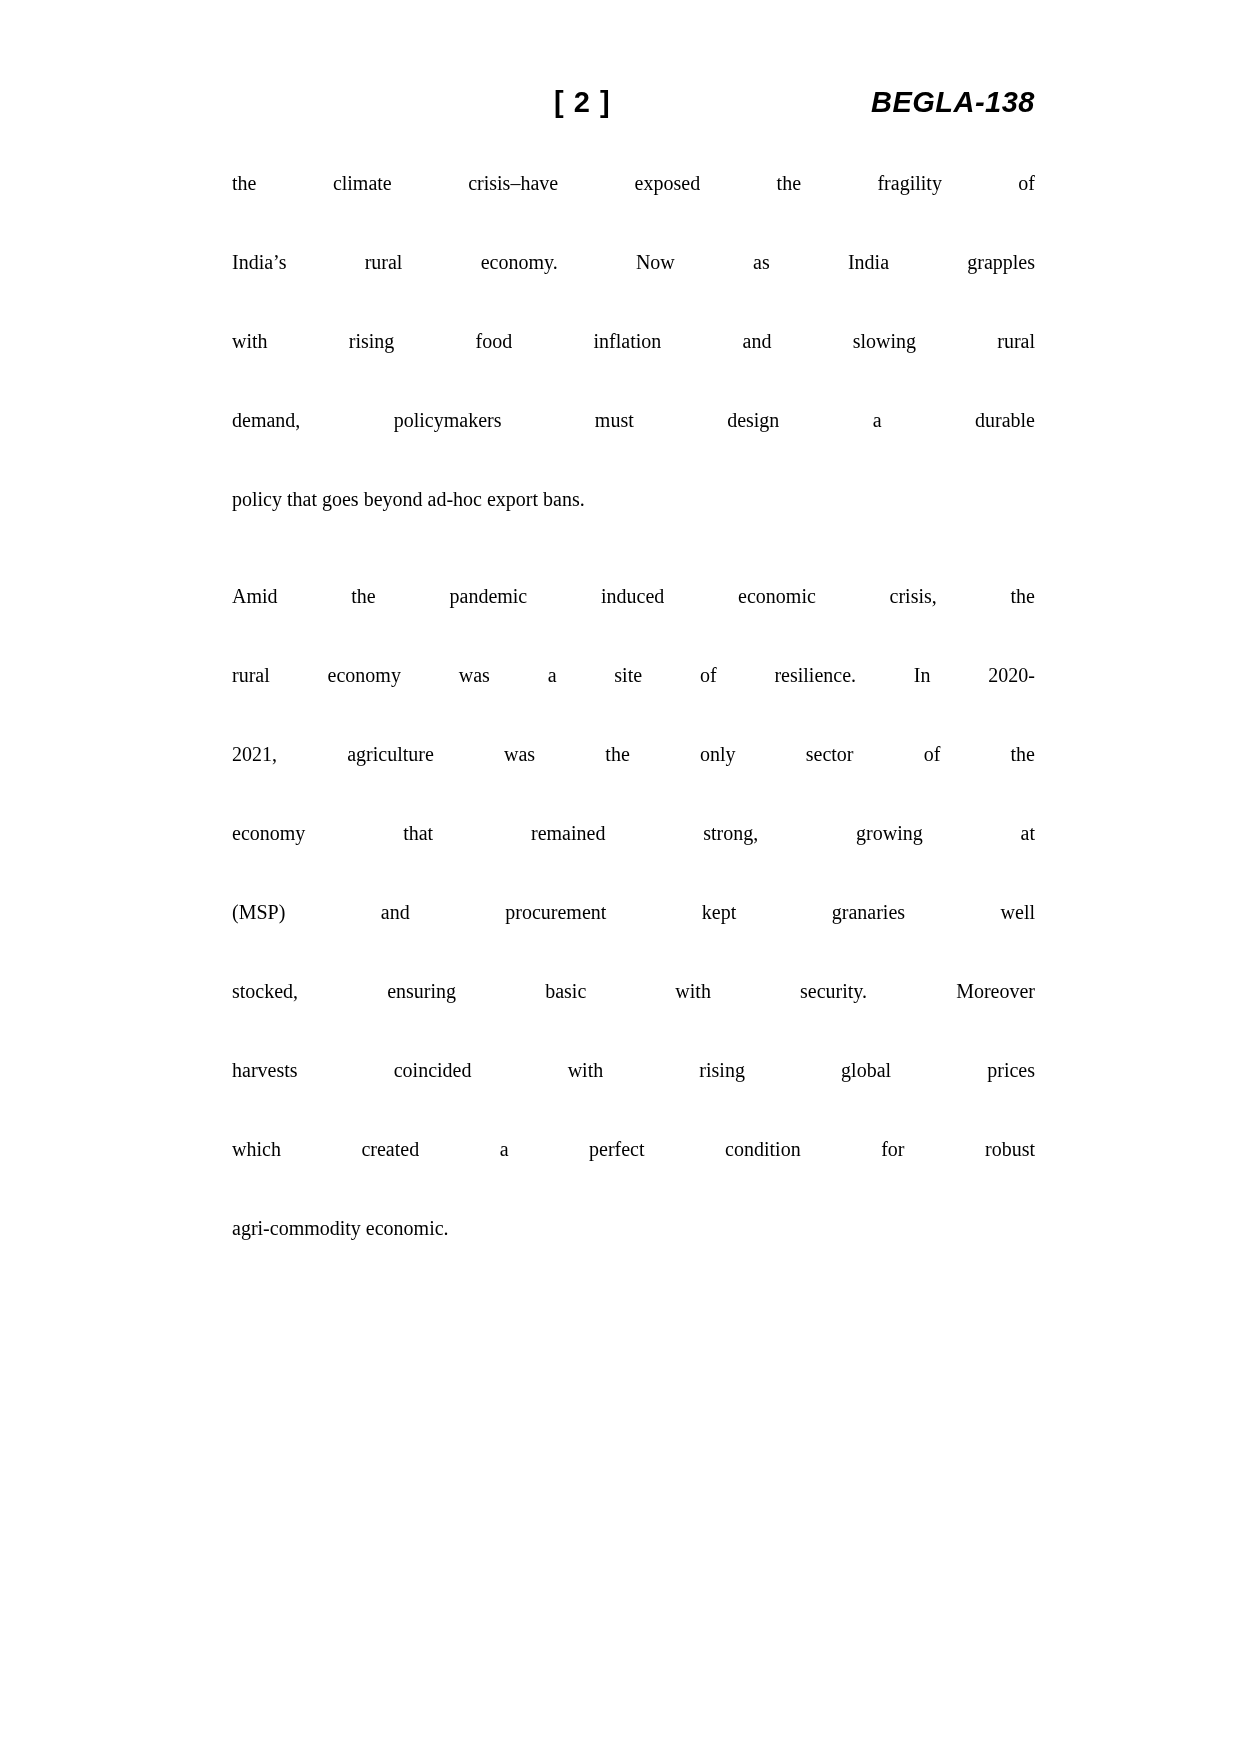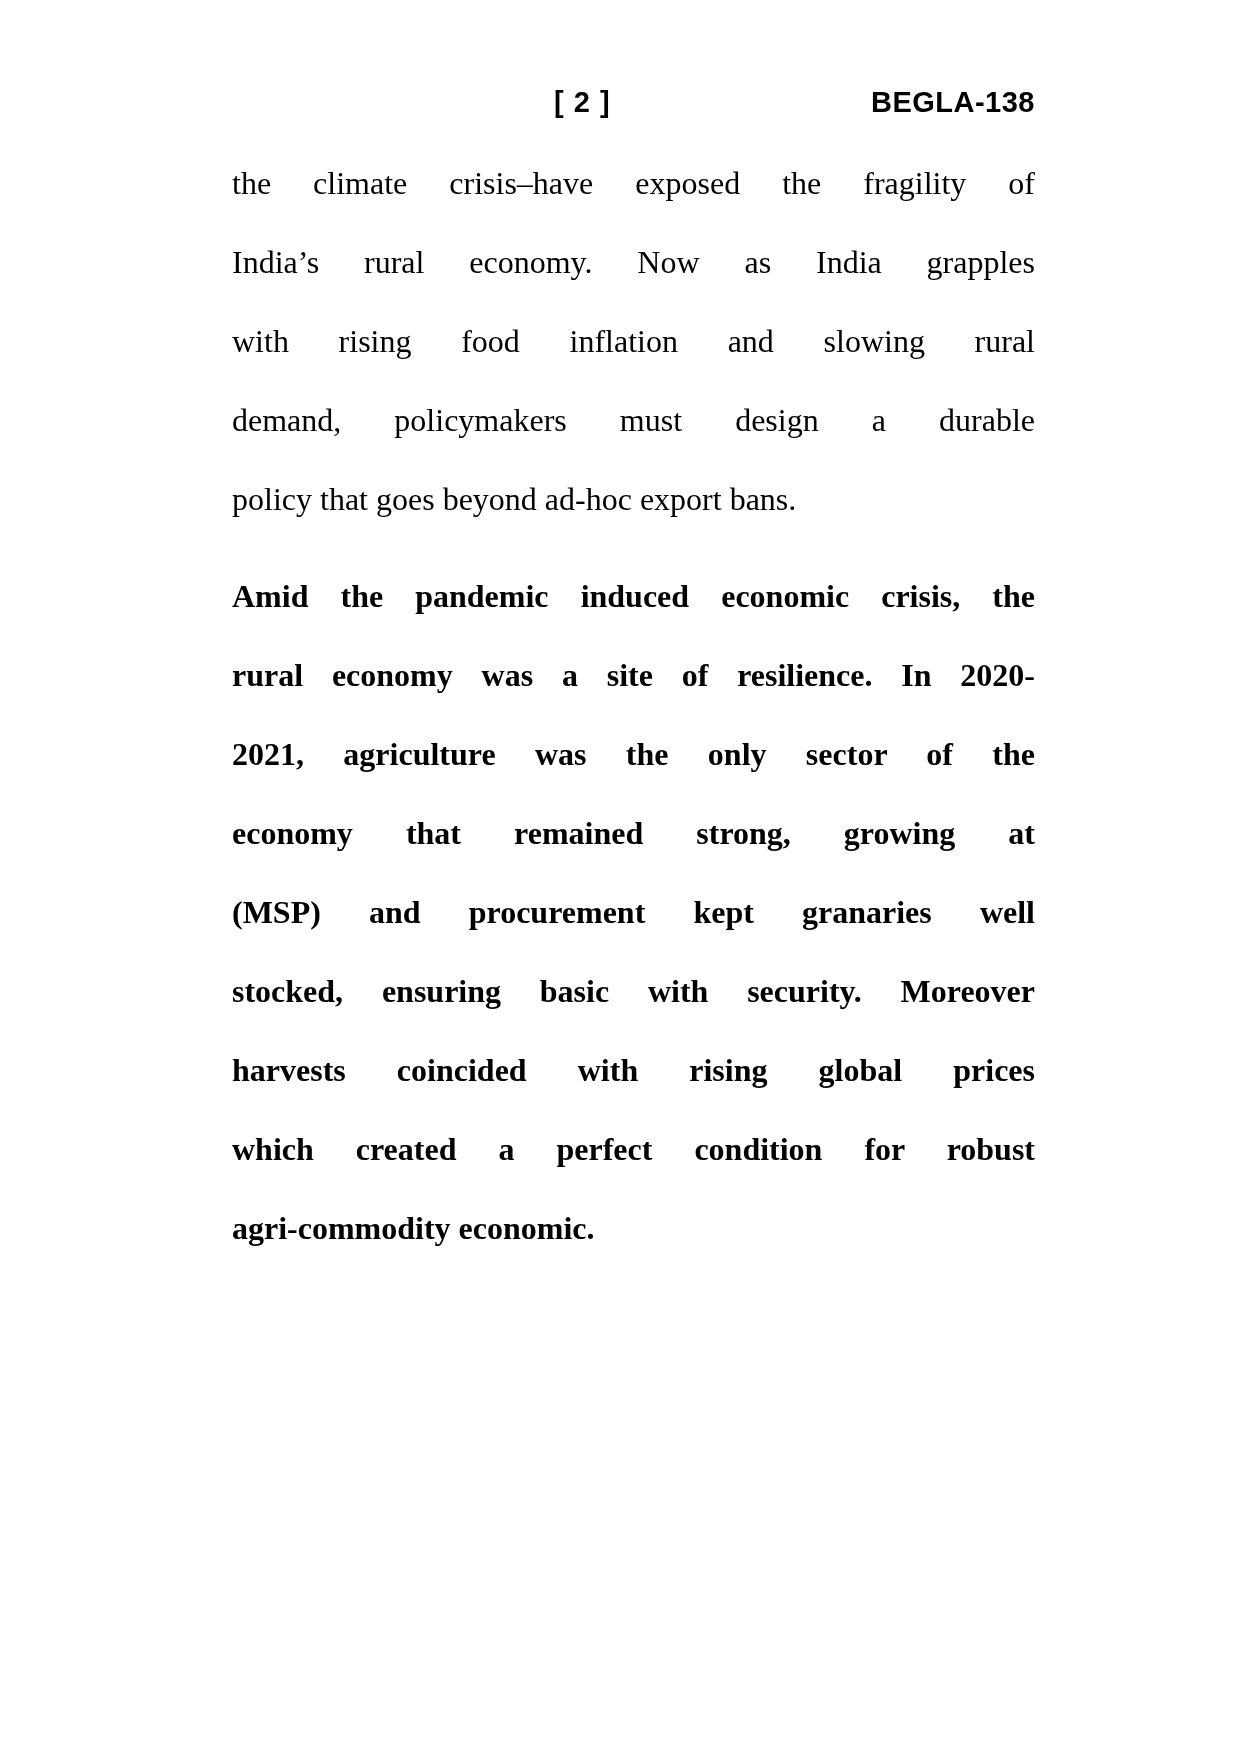--- a/index.html
+++ b/index.html
@@ -30,32 +30,32 @@
     position: absolute;
     left: 322px;
     top: 0;
     letter-spacing: 1px;
   }
   .course-code {
     position: absolute;
     right: 0;
     top: 0;
     letter-spacing: 0.5px;
+    font-style: italic;
   }
   .page-body {
     width: 803px;
     margin-top: 26px;
     font-family: "Liberation Serif", serif;
-    font-size: 32px;
+    font-size: 20px;
     line-height: 79px;
     color: #000000;
   }
   .paragraph + .paragraph {
     margin-top: 18px;
-    font-weight: bold;
   }
   .line {
     text-align: justify;
     text-align-last: justify;
     white-space: normal;
   }
   .line.para-last {
     text-align-last: left;
   }
 </style>

